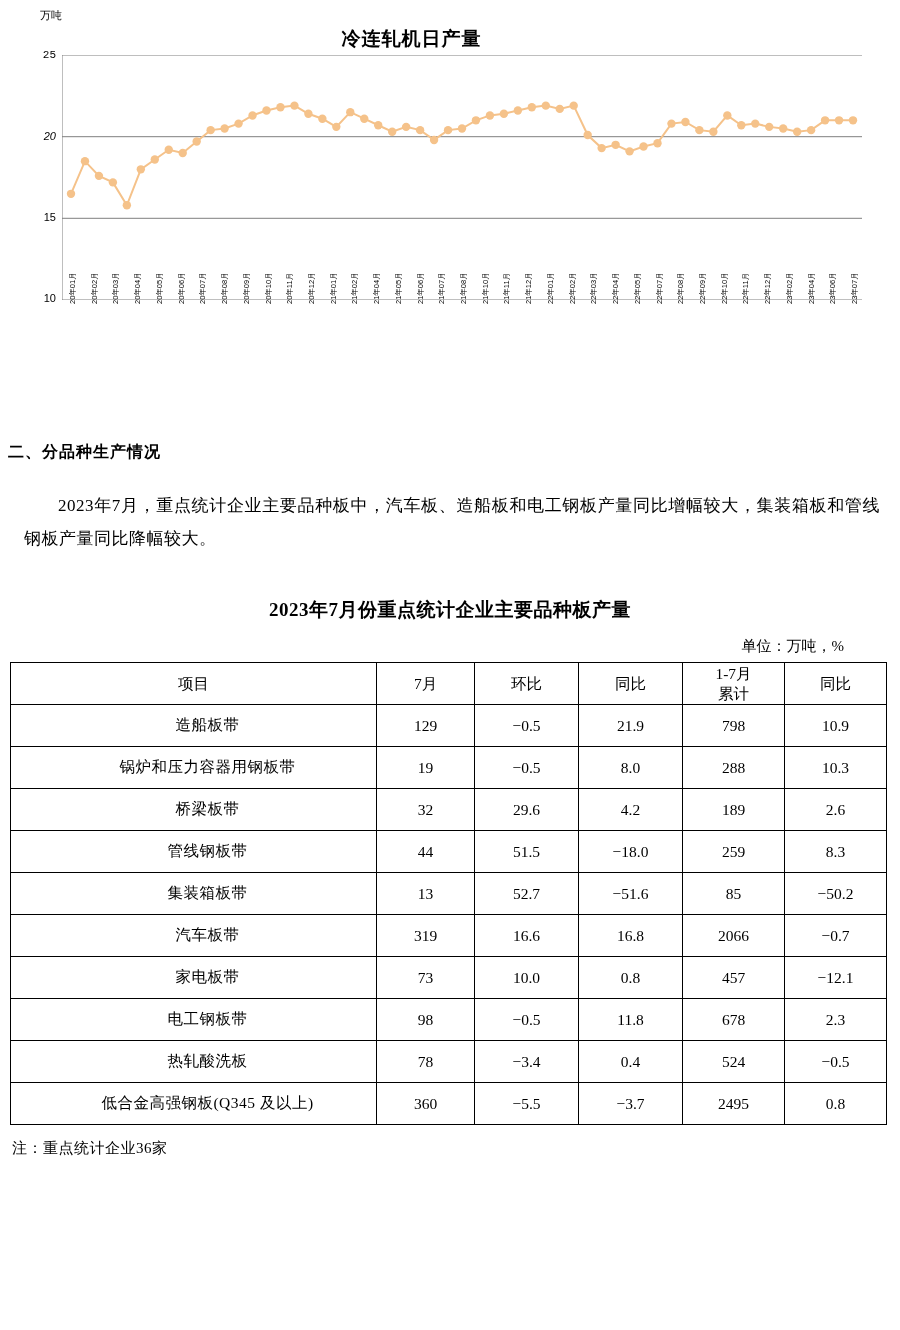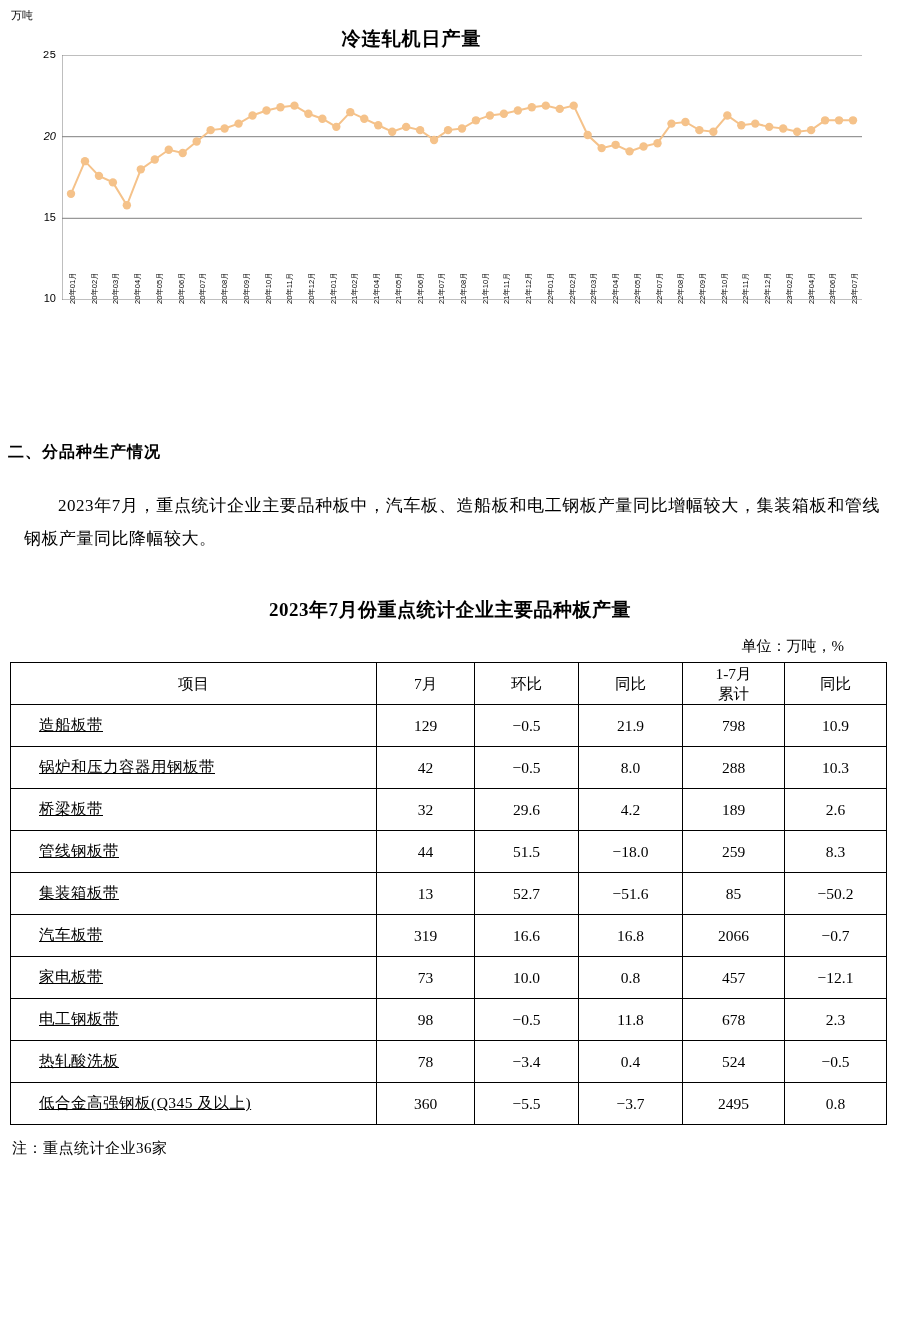--- a/index.html
+++ b/index.html
@@ -24,21 +24,21 @@
 
   
   .chart-block {
     position: relative;
     width: 900px;
     height: 360px;
     box-sizing: border-box;
   }
   .chart-unit {
     position: absolute;
-    left: 11px;
+    left: 40px;
     top: 8px;
     font-size: 11px;
     font-family: "Liberation Sans", sans-serif;
     color: #000;
   }
   .chart-title {
     position: absolute;
     left: 0;
     top: 26px;
     width: 823px;
@@ -129,24 +129,23 @@
     padding: 0;
     height: 41px;
     vertical-align: middle;
   }
   table.data th {
     font-weight: normal;
     text-align: center;
     line-height: 1.25;
   }
   table.data td.name {
-    text-align: left;
+    text-align: center;
     padding-left: 28px;
     letter-spacing: 0.5px;
-    text-decoration: underline;
   }
   table.data td.num {
     text-align: center;
     font-family: "Liberation Serif", serif;
   }
   col.c0 { width: 366px; }
   col.c1 { width: 98px; }
   col.c2 { width: 104px; }
   col.c3 { width: 104px; }
   col.c4 { width: 102px; }
@@ -320,21 +319,21 @@
         <tr>
           <td class="name">造船板带</td>
           <td class="num">129</td>
           <td class="num">−0.5</td>
           <td class="num">21.9</td>
           <td class="num">798</td>
           <td class="num">10.9</td>
         </tr>
         <tr>
           <td class="name">锅炉和压力容器用钢板带</td>
-          <td class="num">42</td>
+          <td class="num">19</td>
           <td class="num">−0.5</td>
           <td class="num">8.0</td>
           <td class="num">288</td>
           <td class="num">10.3</td>
         </tr>
         <tr>
           <td class="name">桥梁板带</td>
           <td class="num">32</td>
           <td class="num">29.6</td>
           <td class="num">4.2</td>

